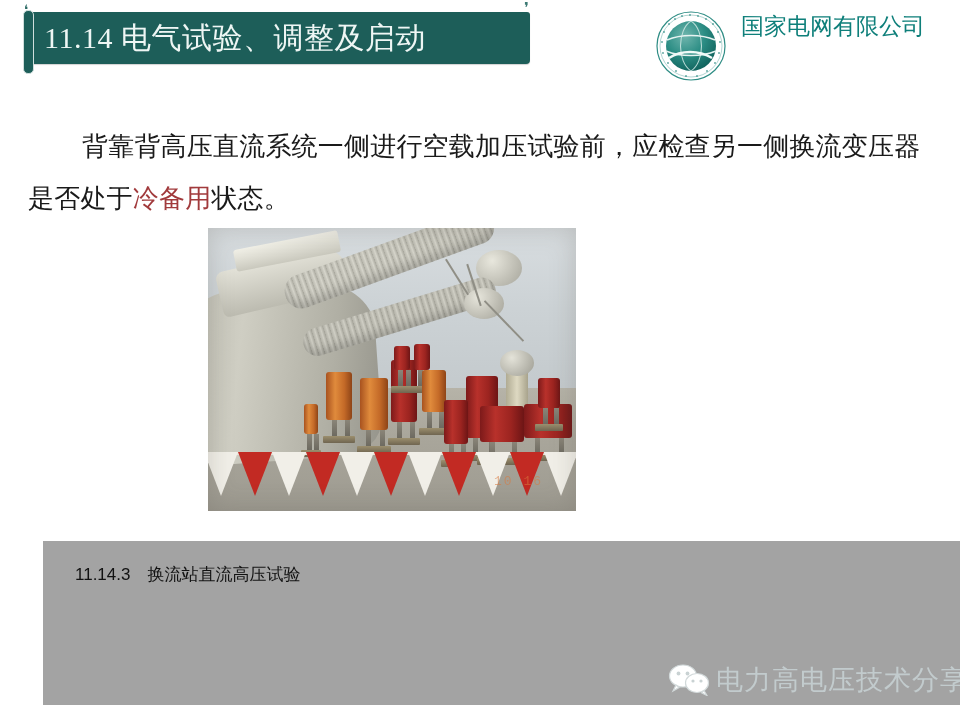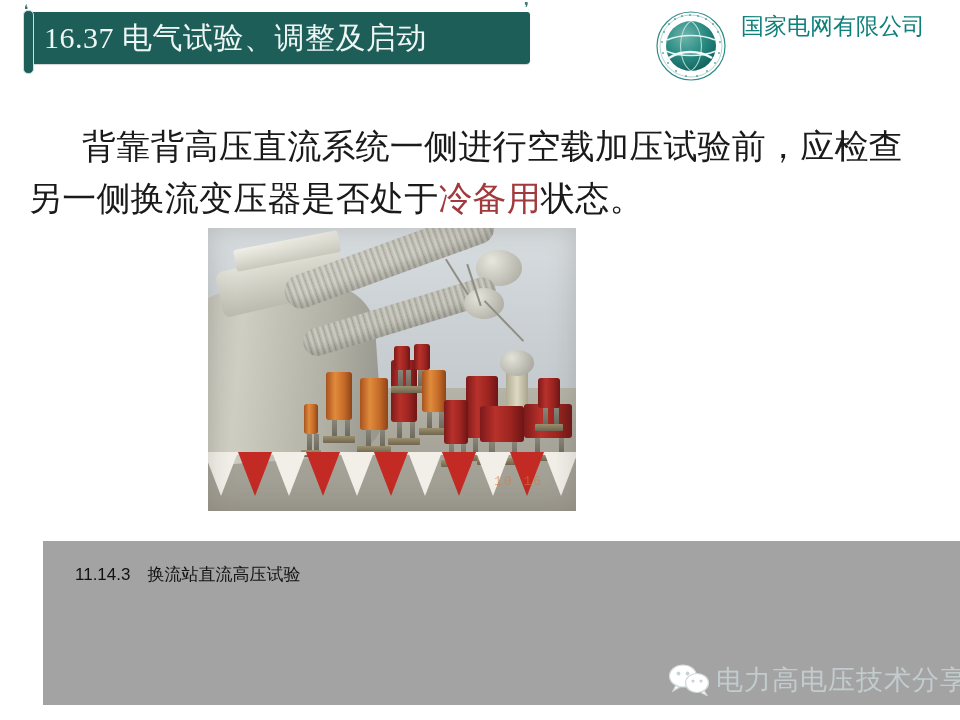--- a/index.html
+++ b/index.html
@@ -132,21 +132,21 @@
     white-space: nowrap;
     font-family: "Liberation Serif", "DejaVu Serif", serif;
   }
 
   
   #body-paragraph {
     position: absolute;
     left: 28px;
     top: 120px;
     width: 904px;
-    font-size: 34px;
+    font-size: 26px;
     line-height: 52px;
     color: #1a1a1a;
     text-indent: 54px;
     font-family: "Liberation Sans", "DejaVu Sans", sans-serif;
     letter-spacing: 0.2px;
   }
   .hl-red { color: #a13a3c; }
 
   
   #figure-photo {
@@ -348,21 +348,21 @@
   }
 </style>
 </head>
 <body>
 
 <div id="slide-header">
 
   <div id="title-banner"></div>
   <div id="title-left-pin"></div>
   <div id="title-hook-left">❛</div>
-  <div id="title-text">16.37 电气试验、调整及启动</div>
+  <div id="title-text">11.14 电气试验、调整及启动</div>
   <div id="title-hook-right">❜</div>
 
   <div id="brand-logo">
     <div id="brand-emblem">
       <svg viewBox="0 0 72 72" width="72" height="72">
         <defs>
           <radialGradient id="gball" cx="38%" cy="30%" r="72%">
             <stop offset="0%" stop-color="#6fb5ad"></stop>
             <stop offset="55%" stop-color="#2b8d84"></stop>
             <stop offset="100%" stop-color="#12655f"></stop>

